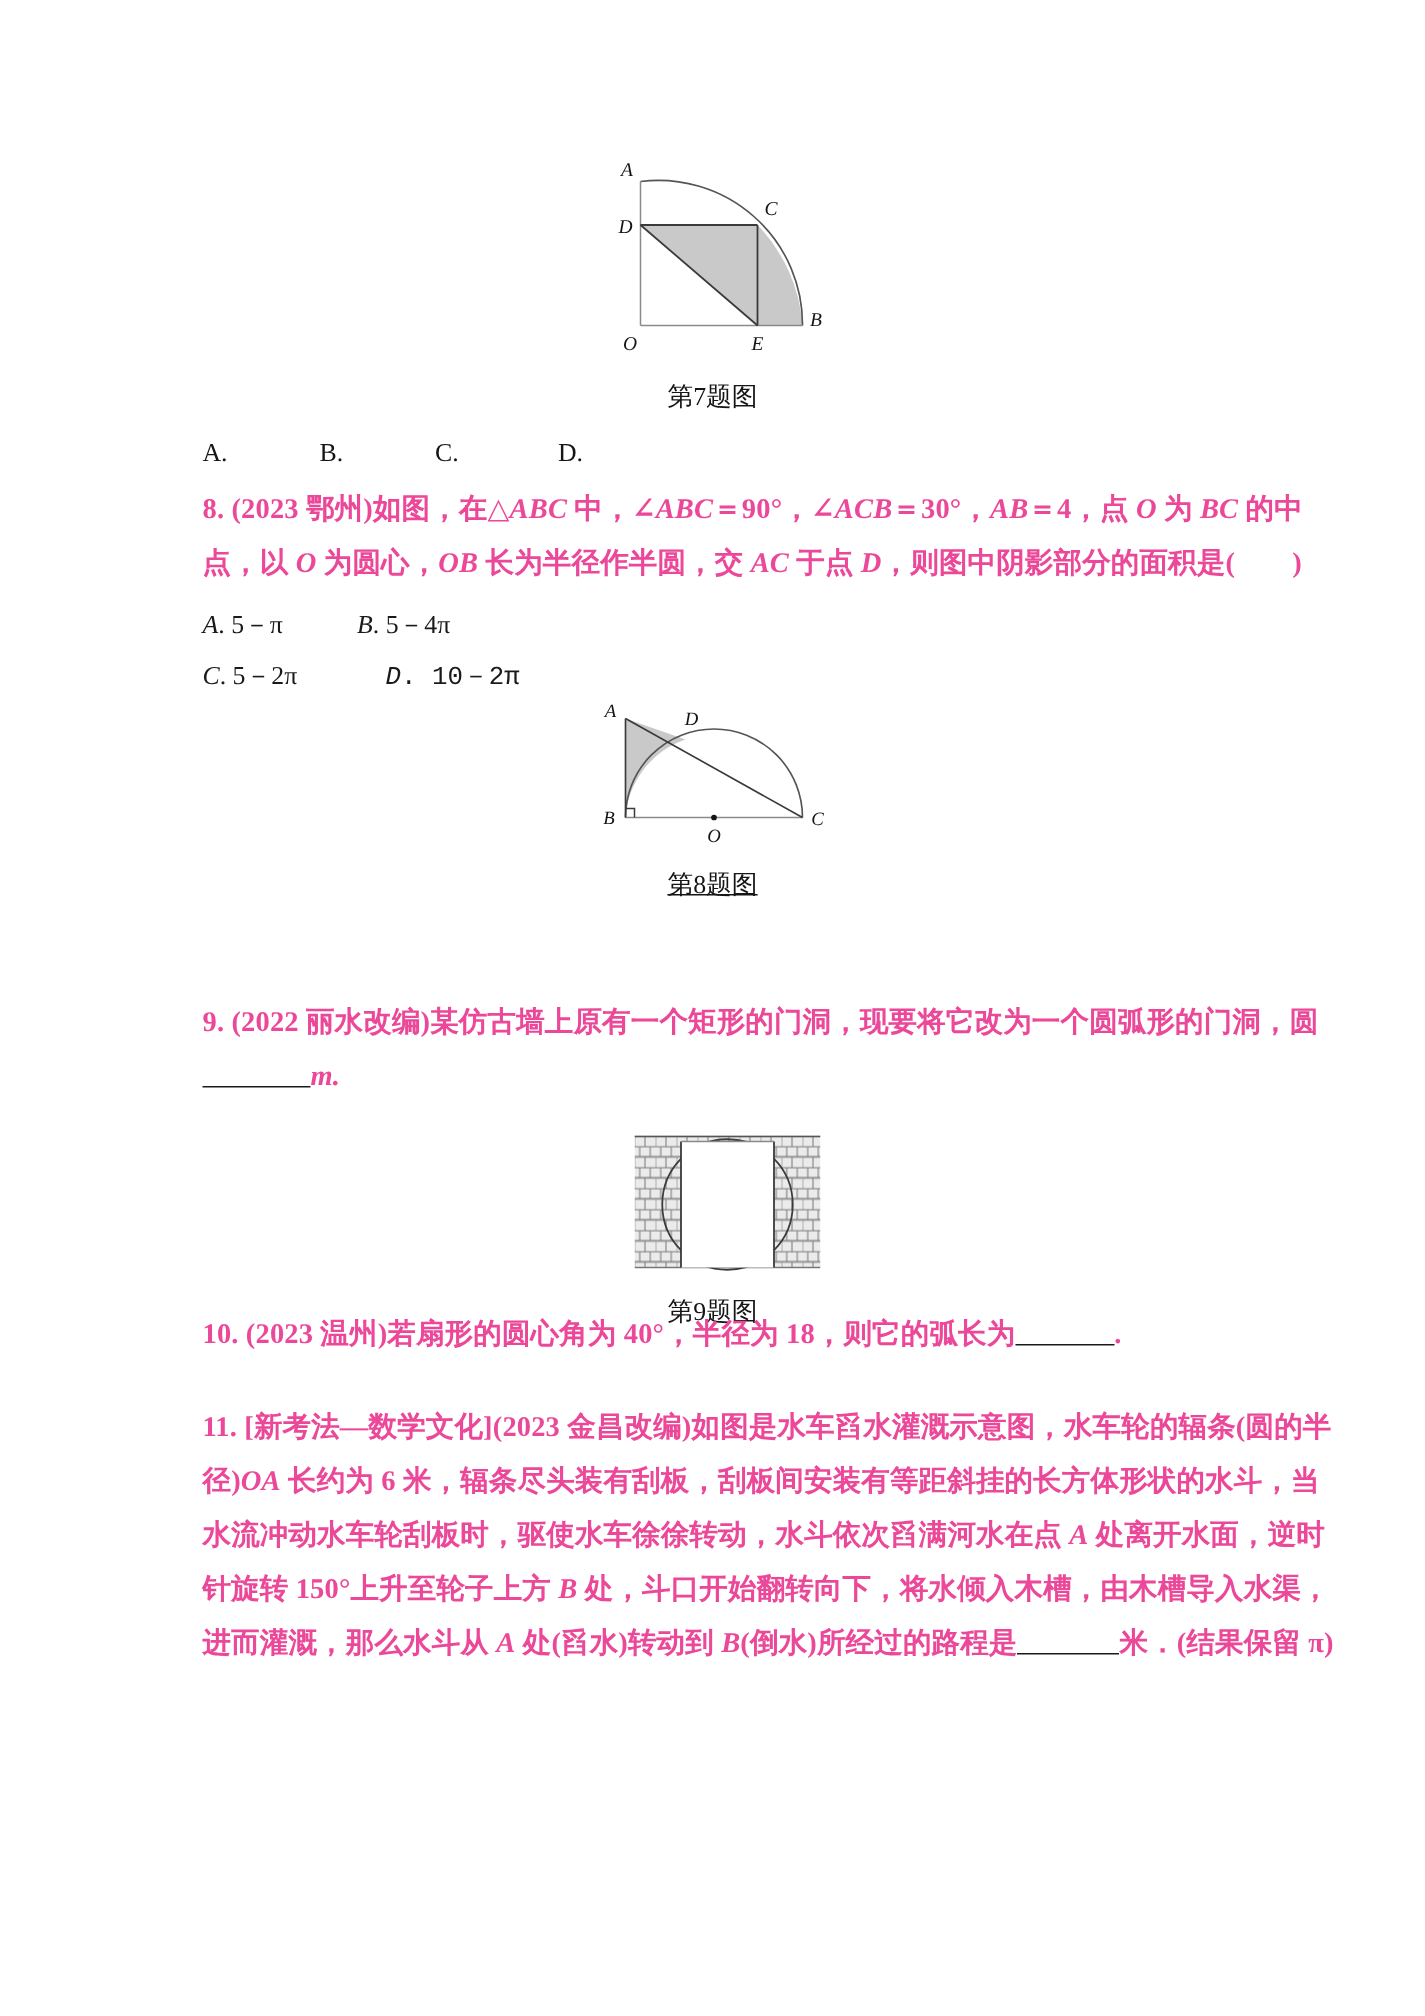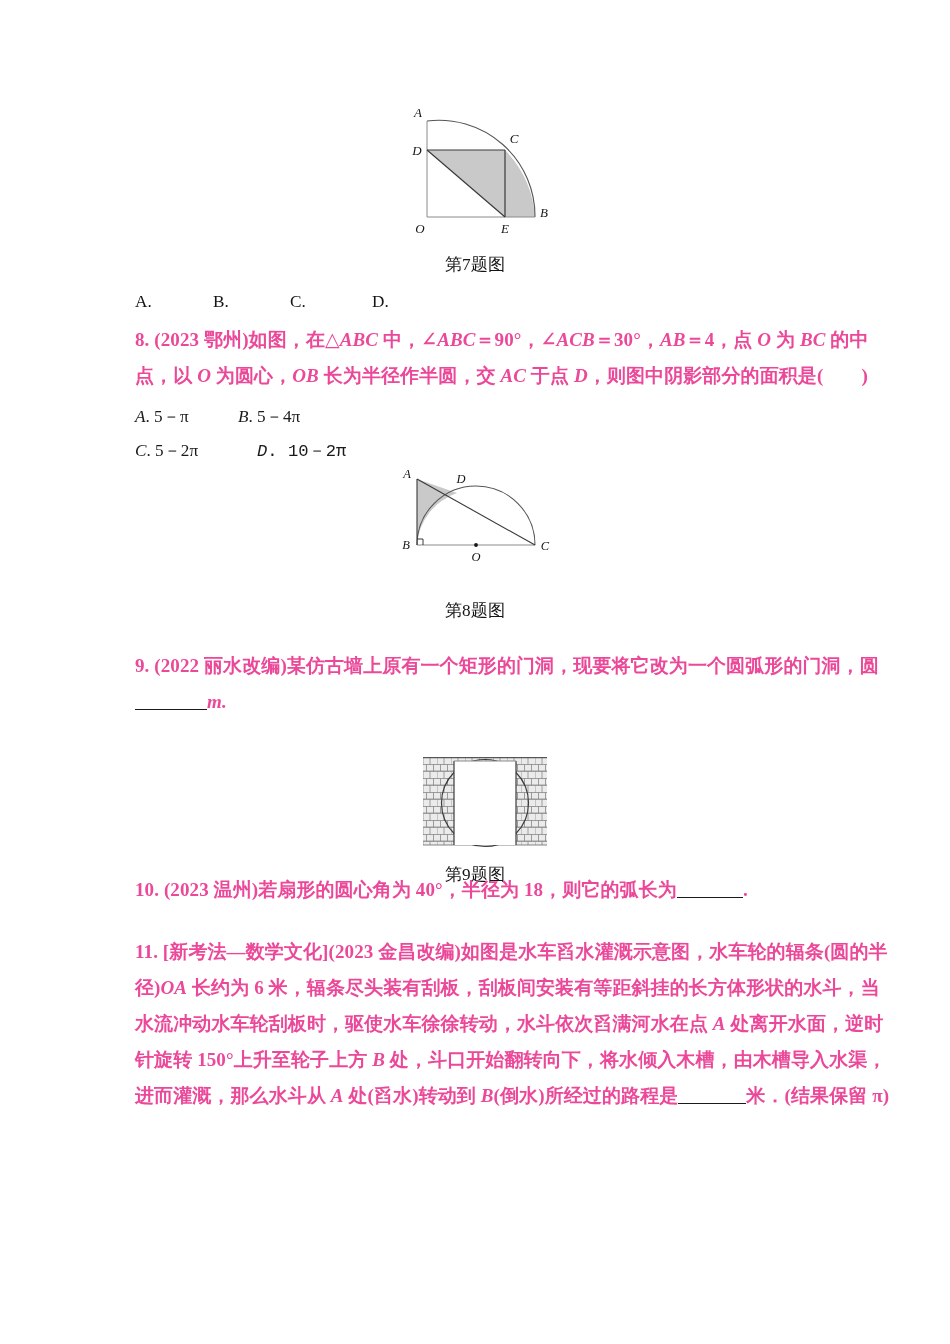--- a/index.html
+++ b/index.html
@@ -149,23 +149,23 @@
       <circle cx="81" cy="80" r="1.9" fill="#151515"></circle>
 
       <text x="12" y="13" font-size="12.5" font-style="italic" font-family="Liberation Serif, serif" fill="#151515" text-anchor="middle">A</text>
       <text x="66" y="18" font-size="12.5" font-style="italic" font-family="Liberation Serif, serif" fill="#151515" text-anchor="middle">D</text>
       <text x="11" y="84" font-size="12.5" font-style="italic" font-family="Liberation Serif, serif" fill="#151515" text-anchor="middle">B</text>
       <text x="150" y="85" font-size="12.5" font-style="italic" font-family="Liberation Serif, serif" fill="#151515" text-anchor="middle">C</text>
       <text x="81" y="96" font-size="12.5" font-style="italic" font-family="Liberation Serif, serif" fill="#151515" text-anchor="middle">O</text>
     </svg>
   </div>
 
-  <div class="fig-cap" style="top:598px; left:0;">第8题图</div>
-
-  <div class="content" style="top:648px;">
+  <div class="fig-cap" style="top:577px; left:0;text-decoration:underline;">第8题图</div>
+
+  <div class="content" style="top:664px;">
     <div class="qline">9. (2022 丽水改编)某仿古墙上原有一个矩形的门洞，现要将它改为一个圆弧形的门洞，圆</div>
     <div class="qline">
       <span class="blank-u blank-70"></span><span class="it">m.</span>
     </div>
   </div>
 
   <div class="figure" style="left:423px; top:757px; width:124px; height:92px;">
     <svg width="124" height="92" viewBox="0 0 124 92">
       <defs>
         <pattern id="brickpat" width="14" height="7" patternUnits="userSpaceOnUse">

